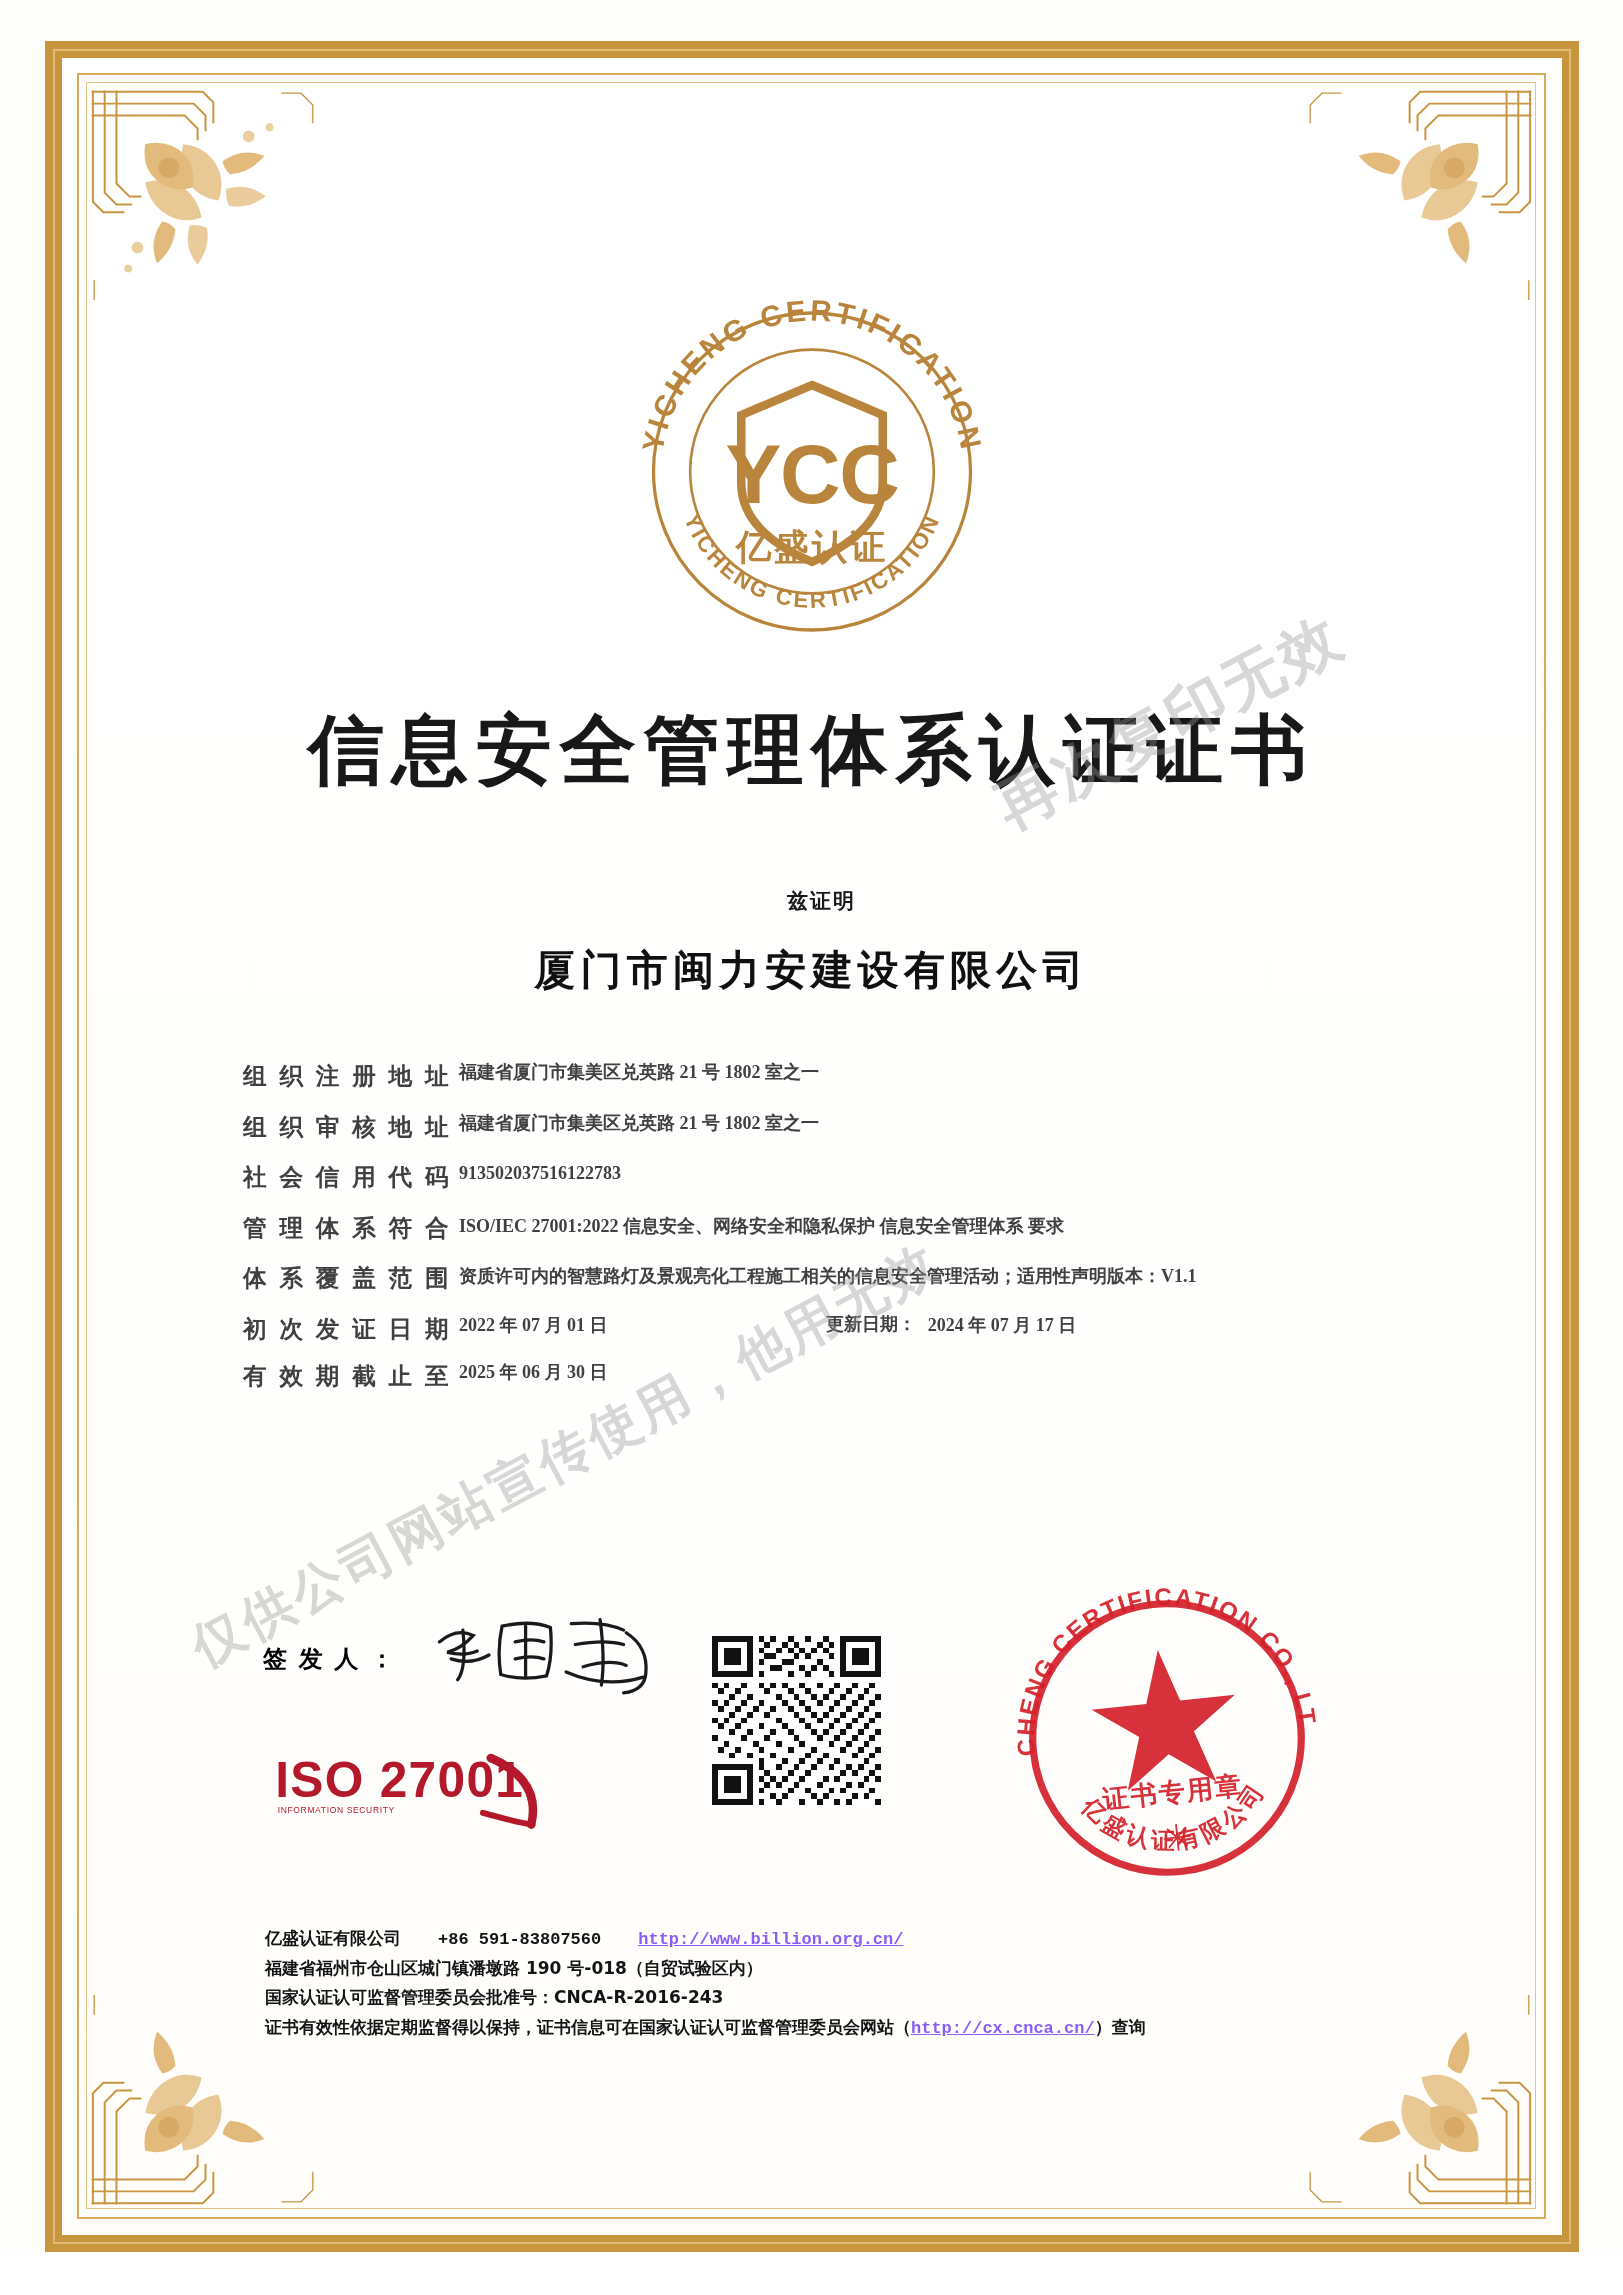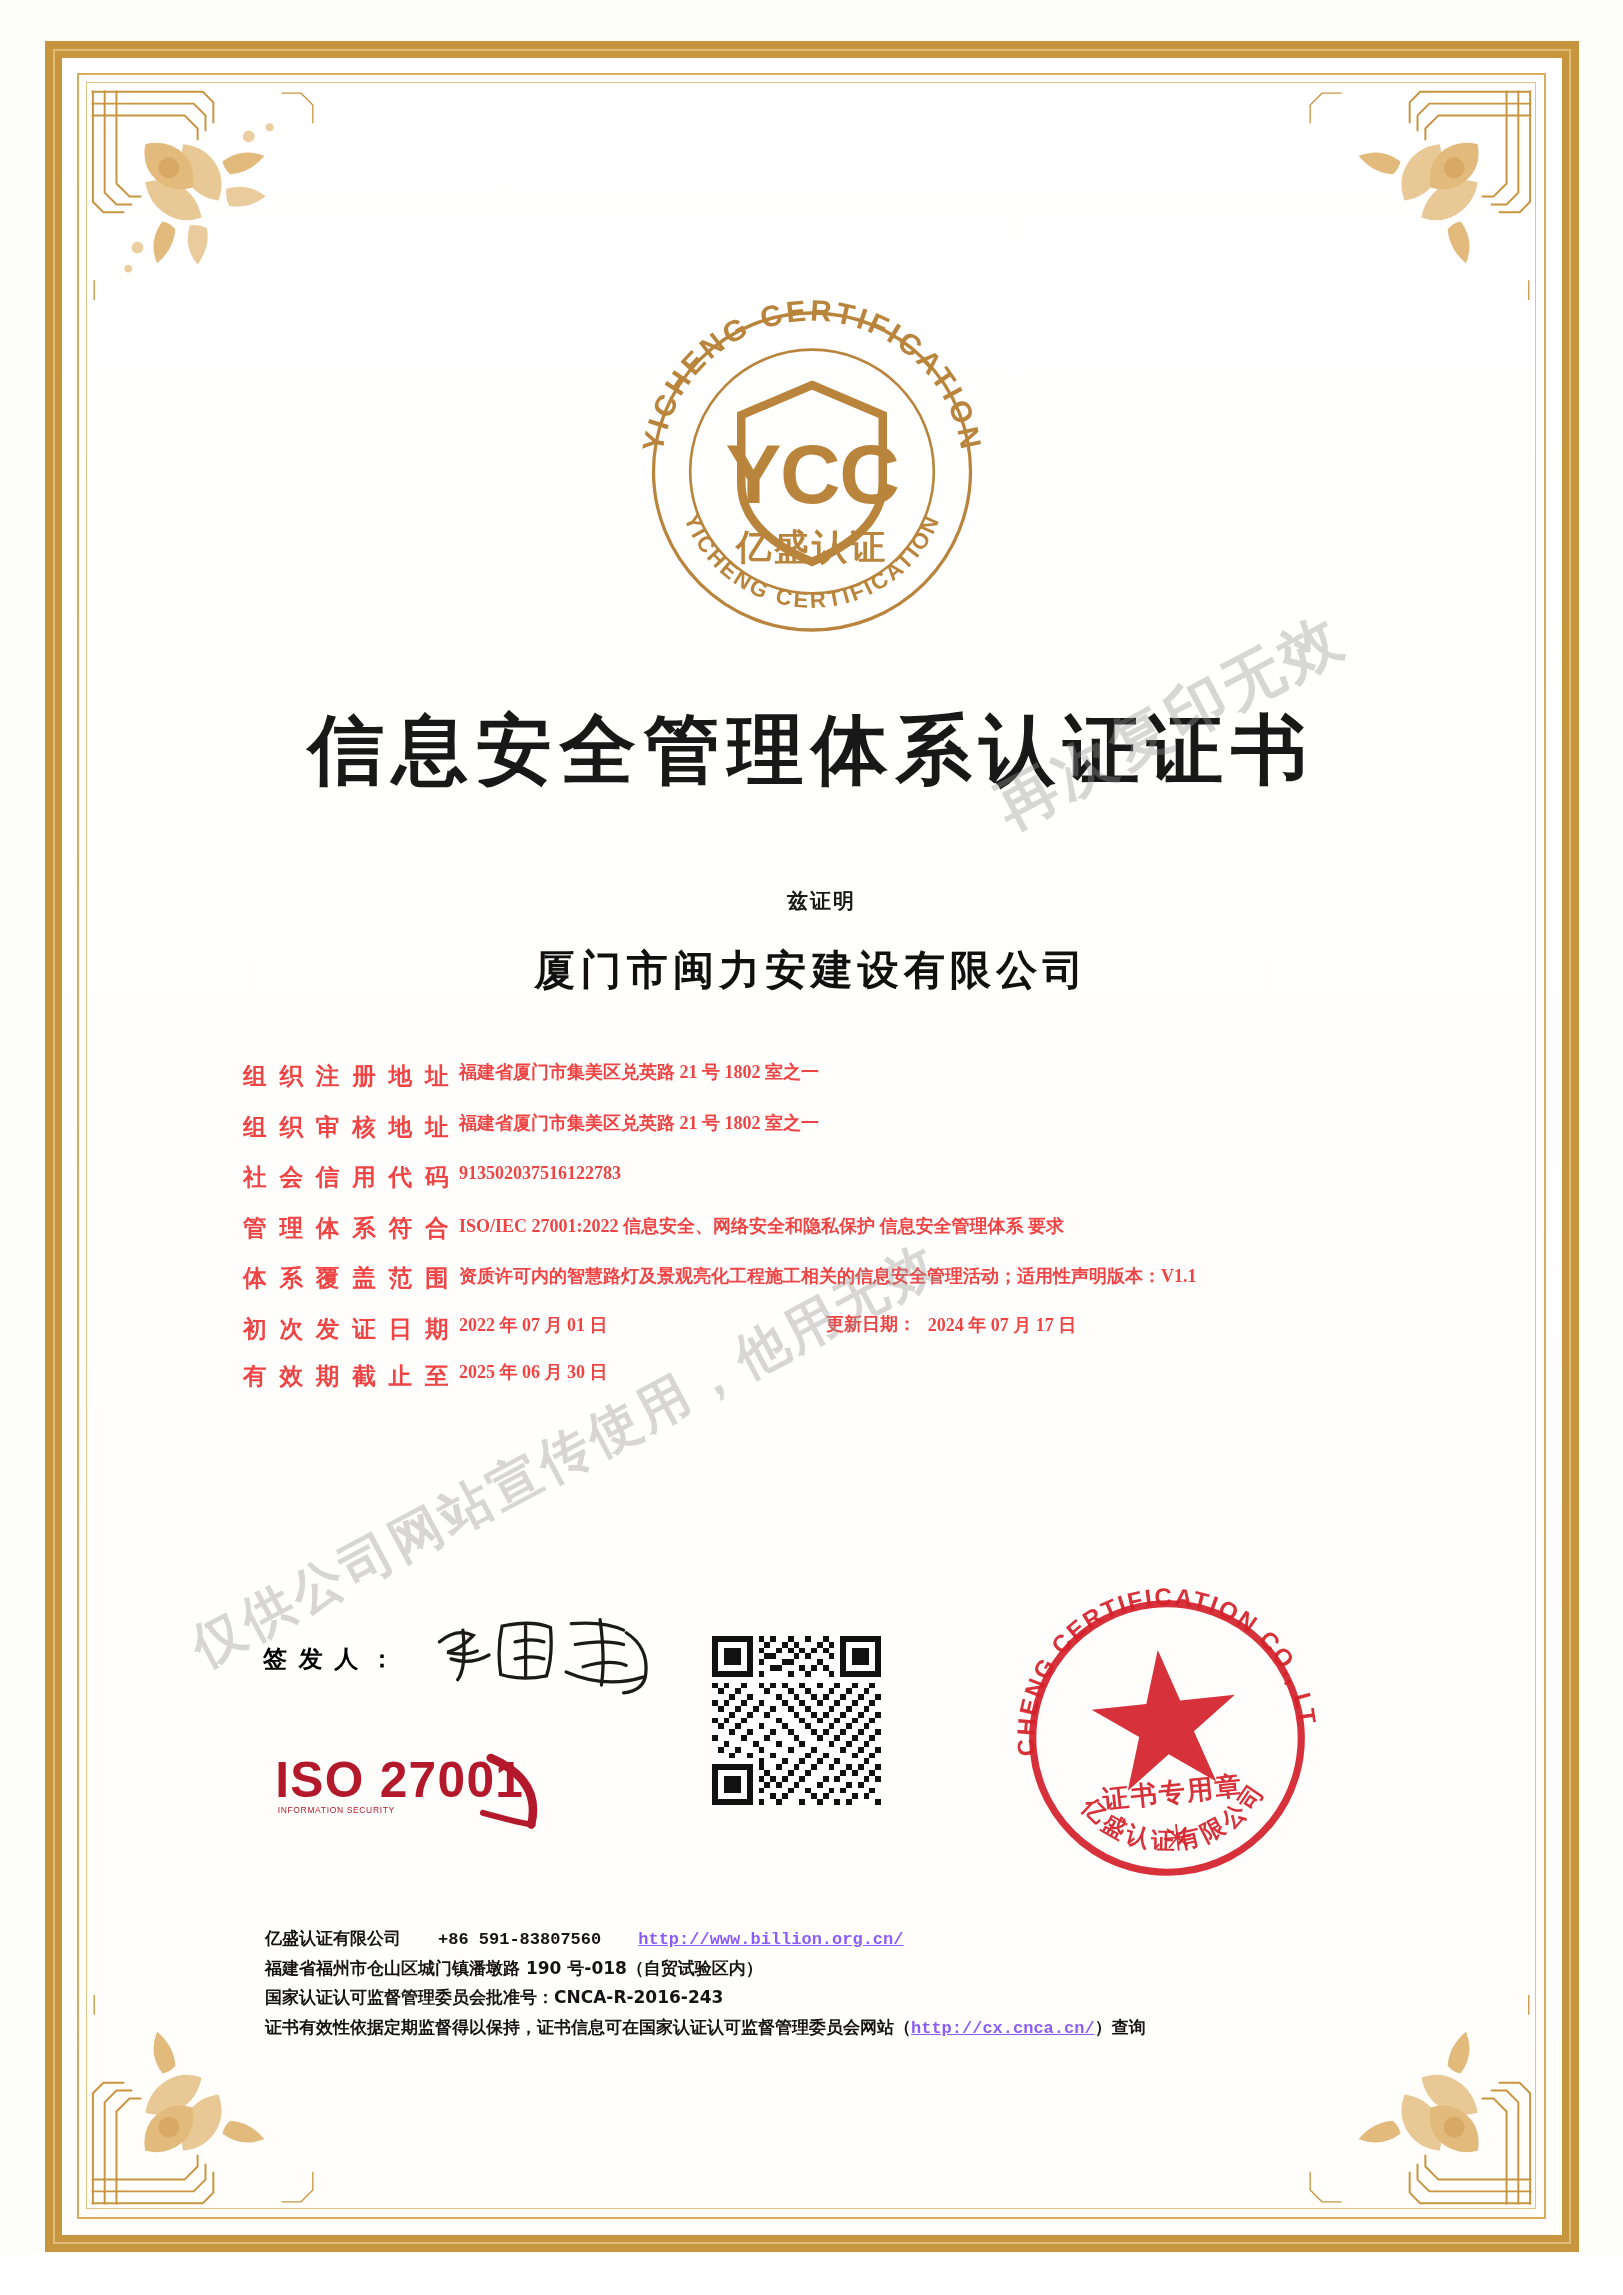--- a/index.html
+++ b/index.html
@@ -121,21 +121,21 @@
     left: 243px;
     top: 1060px;
     width: 1152px;
   }
   .row {
     display: flex;
     align-items: flex-start;
     margin-bottom: 17px;
     font-size: 24px;
     line-height: 1.42;
-    color: #ef4444;
+    color: #404040;
   }
   .row .lbl {
     width: 216px;
     flex: 0 0 216px;
     text-align: justify;
     text-align-last: justify;
     font-weight: 700;
     font-family: "DejaVu Sans", "Liberation Sans", sans-serif;
     font-size: 23.6px;
     padding-right: 10.5px;

